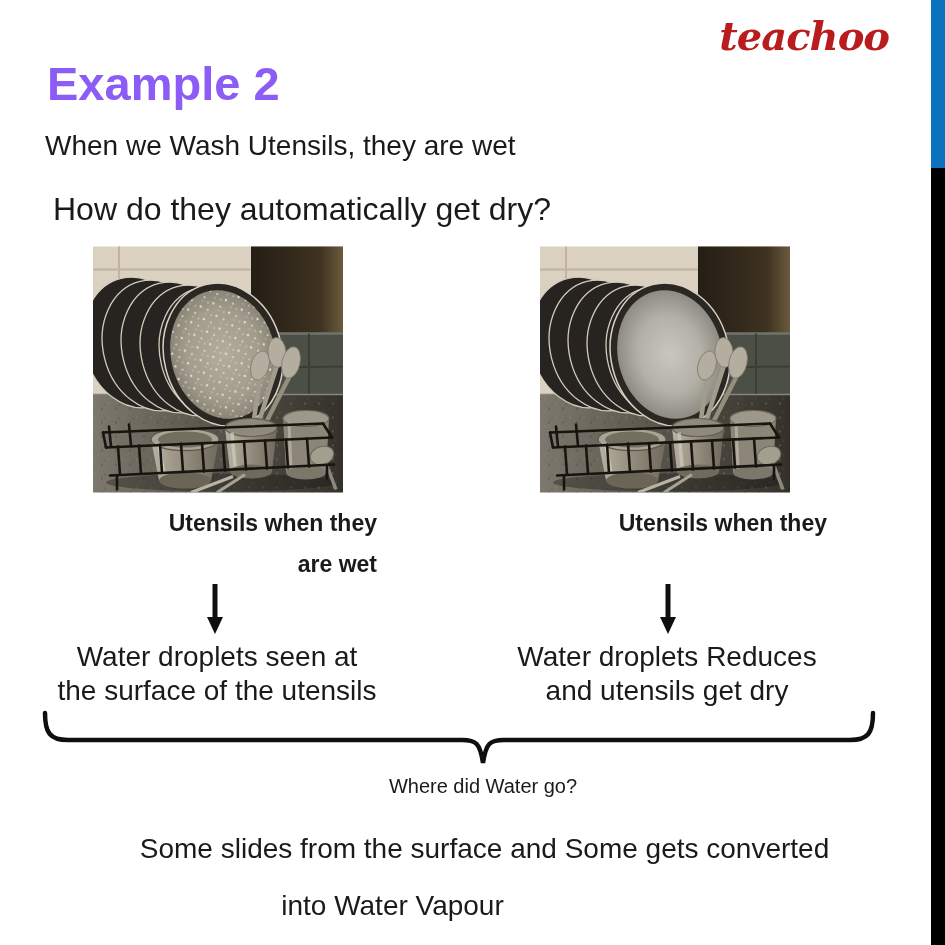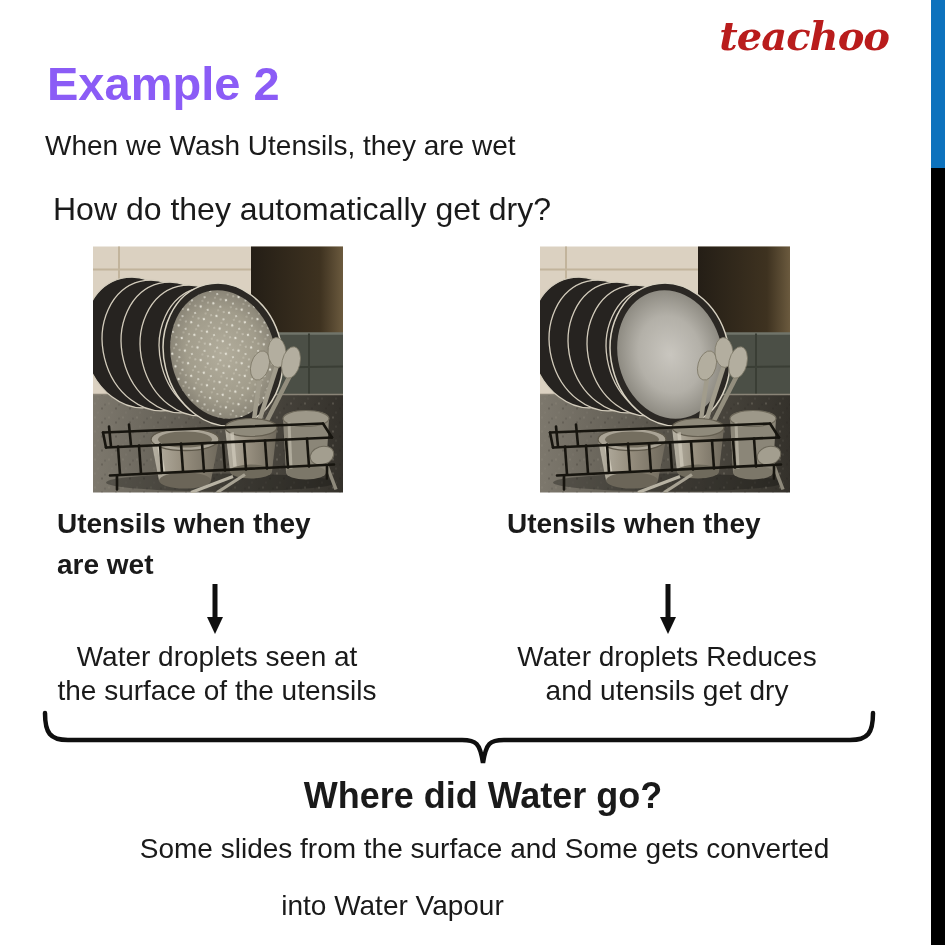--- a/index.html
+++ b/index.html
@@ -18,38 +18,38 @@
     position:absolute; left:47px; top:56px;
     font-size:47px; font-weight:bold; color:#8b5cf6; letter-spacing:0px;
   }
   .intro-1 { position:absolute; left:45px; top:130px; font-size:28px; }
   .intro-2 { position:absolute; left:45px; top:191px; font-size:32px;margin-left:8px; }
   .photo { position:absolute; top:246px; width:250px; height:247px; }
   .photo.left  { left:93px;  }
   .photo.right { left:540px; }
   .photo svg { display:block; width:100%; height:100%; }
   .caption {
-    position:absolute; top:503px; width:320px; text-align:left;
-    font-weight:bold; font-size:28px; line-height:41px;
+    position:absolute; top:503px; width:320px; text-align:right;
+    font-weight:bold; font-size:23px; line-height:41px;
   }
   .caption.left  { left:57px;  }
   .caption.right { left:507px; }
   .arrow { position:absolute; top:582px; width:16px; height:52px; }
   .arrow.left  { left:207px; }
   .arrow.right { left:660px; }
   .desc {
     position:absolute; top:640px; width:360px; text-align:center;
     font-size:28px; line-height:34px;
   }
   .desc.left  { left:37px;  }
   .desc.right { left:487px; }
   .brace { position:absolute; left:0; top:705px; width:945px; height:72px; }
   .question {
     position:absolute; top:775px; left:21px; width:924px; text-align:center;
-    font-weight:bold; font-size:36px;
+    font-weight:normal; font-size:20px;
   }
   .concl-1 { position:absolute; top:833px; left:12px; width:945px; text-align:center; font-size:28px; }
   .concl-2 { position:absolute; top:890px; left:0; width:785px; text-align:center; font-size:28px; }
 </style>
 </head>
 <body>
 
 <svg width="0" height="0" style="position:absolute" aria-hidden="true">
   <defs>
     <linearGradient id="counterGrad" x1="0" y1="0" x2="1" y2="0">

